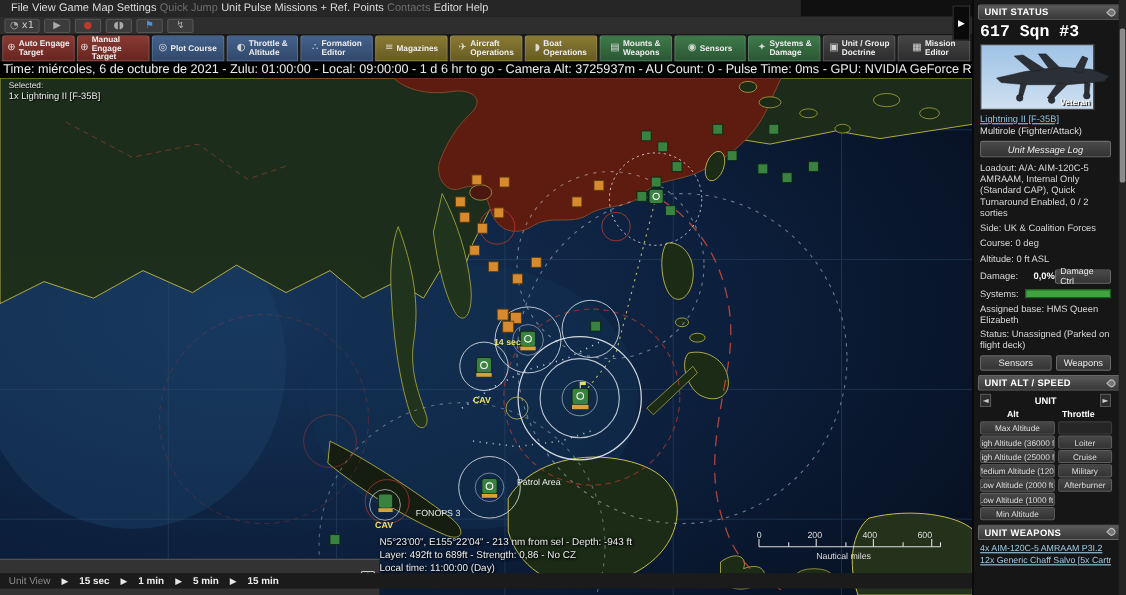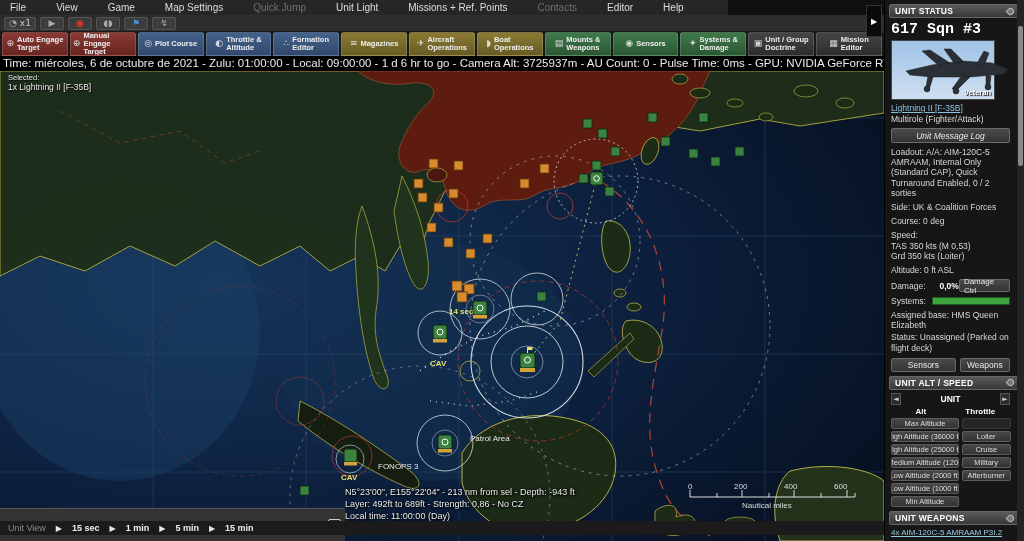--- a/index.html
+++ b/index.html
@@ -2,21 +2,21 @@
 <html><head>
 <meta charset="utf-8">
 <style>
   * { margin:0; padding:0; box-sizing:border-box; }
   html,body { width:1024px; height:541px; overflow:hidden; background:#000;
     font-family:"Liberation Sans", sans-serif; }
   .app { position:relative; width:1024px; height:541px; background:#101010; }
 
   
   .menubar { position:absolute; left:0; top:0; width:728px; height:15px;
-    background:#262626; display:flex; align-items:center; gap:30px; padding:0 10px;
+    background:#262626; display:flex; align-items:center; gap:3px; padding:0 10px;
     font-size:10px; color:#ddd; }
   .menubar .mi { cursor:default; white-space:nowrap; }
   .menubar .dim { color:#6f6f6f; }
 
   
   .quickbar { position:absolute; left:0; top:15px; width:884px; height:16px;
     background:#2e2e2e; display:flex; align-items:center; gap:4px; padding:0 4px; }
   .qbtn { height:13px; min-width:24px; background:#3c3c3c; border:1px solid #555;
     border-radius:2px; display:flex; align-items:center; justify-content:center;
     gap:3px; color:#ccc; font-size:9px; padding:0 4px;
@@ -139,21 +139,21 @@
 <body>
 
 <div class="app">
 
   <div class="menubar">
     <span class="mi">File</span>
     <span class="mi">View</span>
     <span class="mi">Game</span>
     <span class="mi">Map Settings</span>
     <span class="mi dim">Quick Jump</span>
-    <span class="mi">Unit Light</span>
+    <span class="mi">Unit Pulse</span>
     <span class="mi">Missions + Ref. Points</span>
     <span class="mi dim">Contacts</span>
     <span class="mi">Editor</span>
     <span class="mi">Help</span>
   </div>
 
   <div class="quickbar">
     <div class="qbtn">
       <span class="grey">◔</span>
       <span>x1</span>
@@ -448,25 +448,20 @@
           </g>
         </svg>
         <span class="vet">Veteran</span>
       </div>
       <div class="link">Lightning II [F-35B]</div>
       <div class="role">Multirole (Fighter/Attack)</div>
       <div class="wbtn">Unit Message Log</div>
       <div class="stanza">Loadout: A/A: AIM-120C-5 AMRAAM, Internal Only (Standard CAP), Quick Turnaround Enabled, 0 / 2 sorties</div>
       <div class="stanza">Side: UK &amp; Coalition Forces</div>
       <div class="stanza">Course: 0 deg</div>
-      <div class="stanza">
-        <div>Speed:</div>
-        <div>TAS 350 kts (M 0,53)</div>
-        <div>Grd 350 kts (Loiter)</div>
-      </div>
       <div class="stanza">Altitude: 0 ft ASL</div>
       <div class="dmgrow">
         <span>Damage:</span>
         <span class="v">0,0%</span>
         <span class="dmgbtn">Damage Ctrl</span>
       </div>
       <div class="sysrow">
         <span>Systems:</span>
         <span class="sysbar"></span>
       </div>

